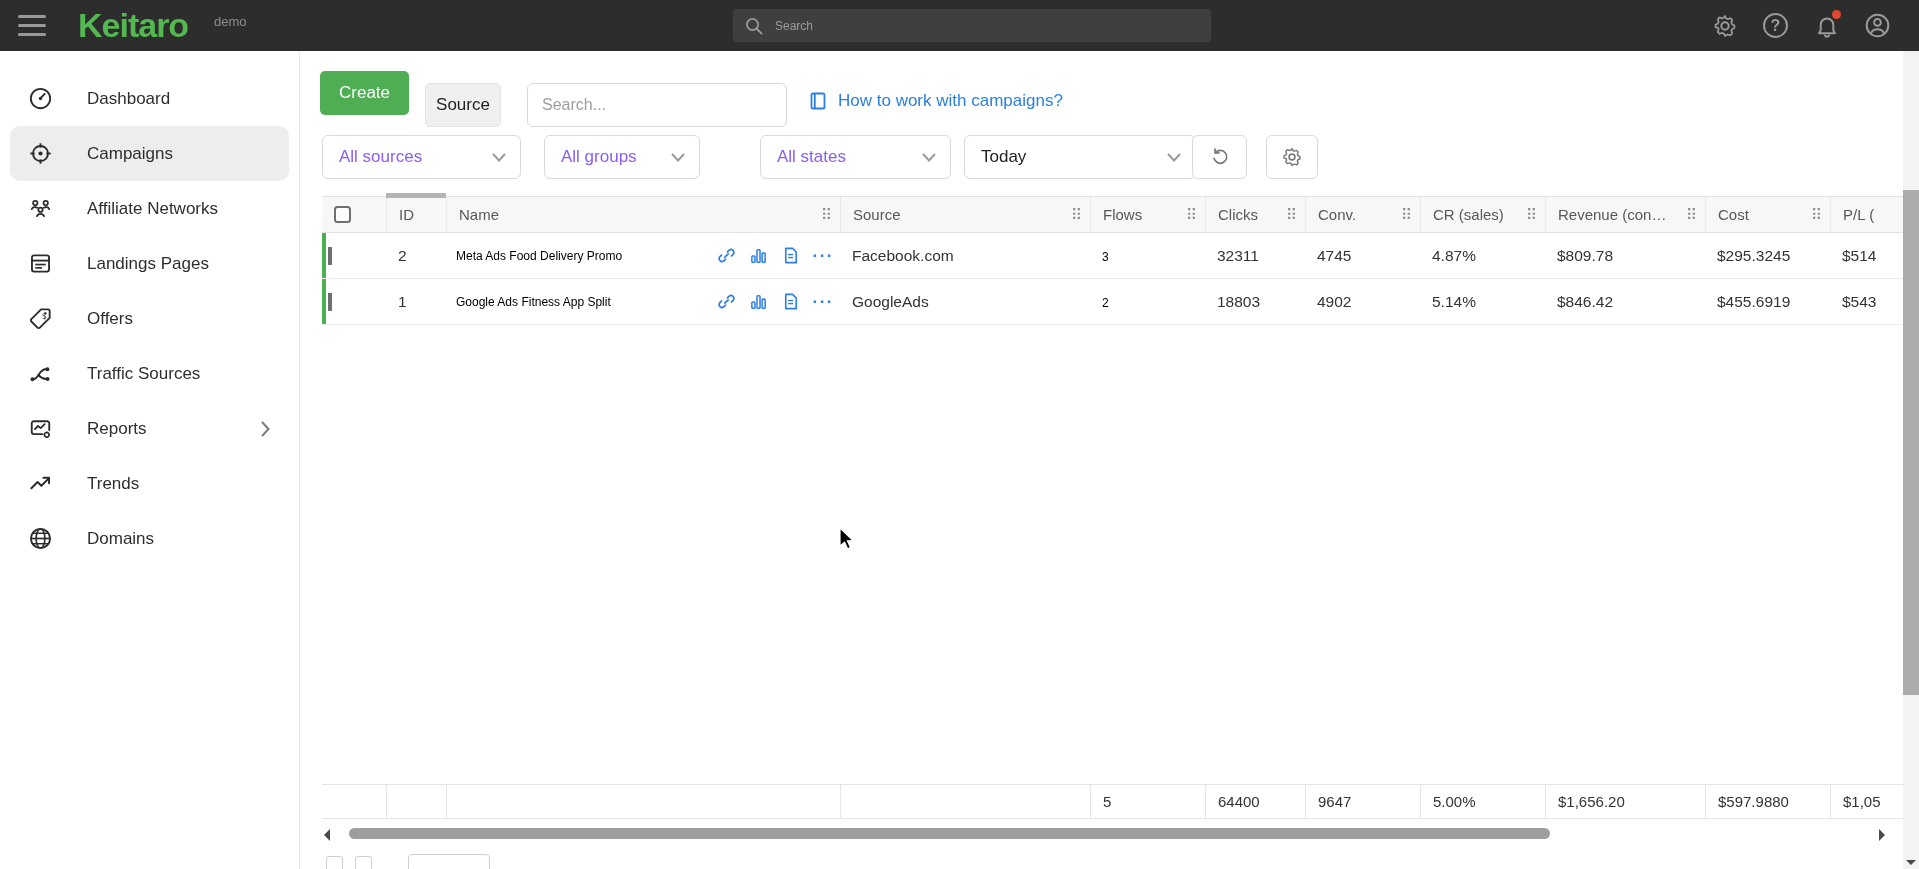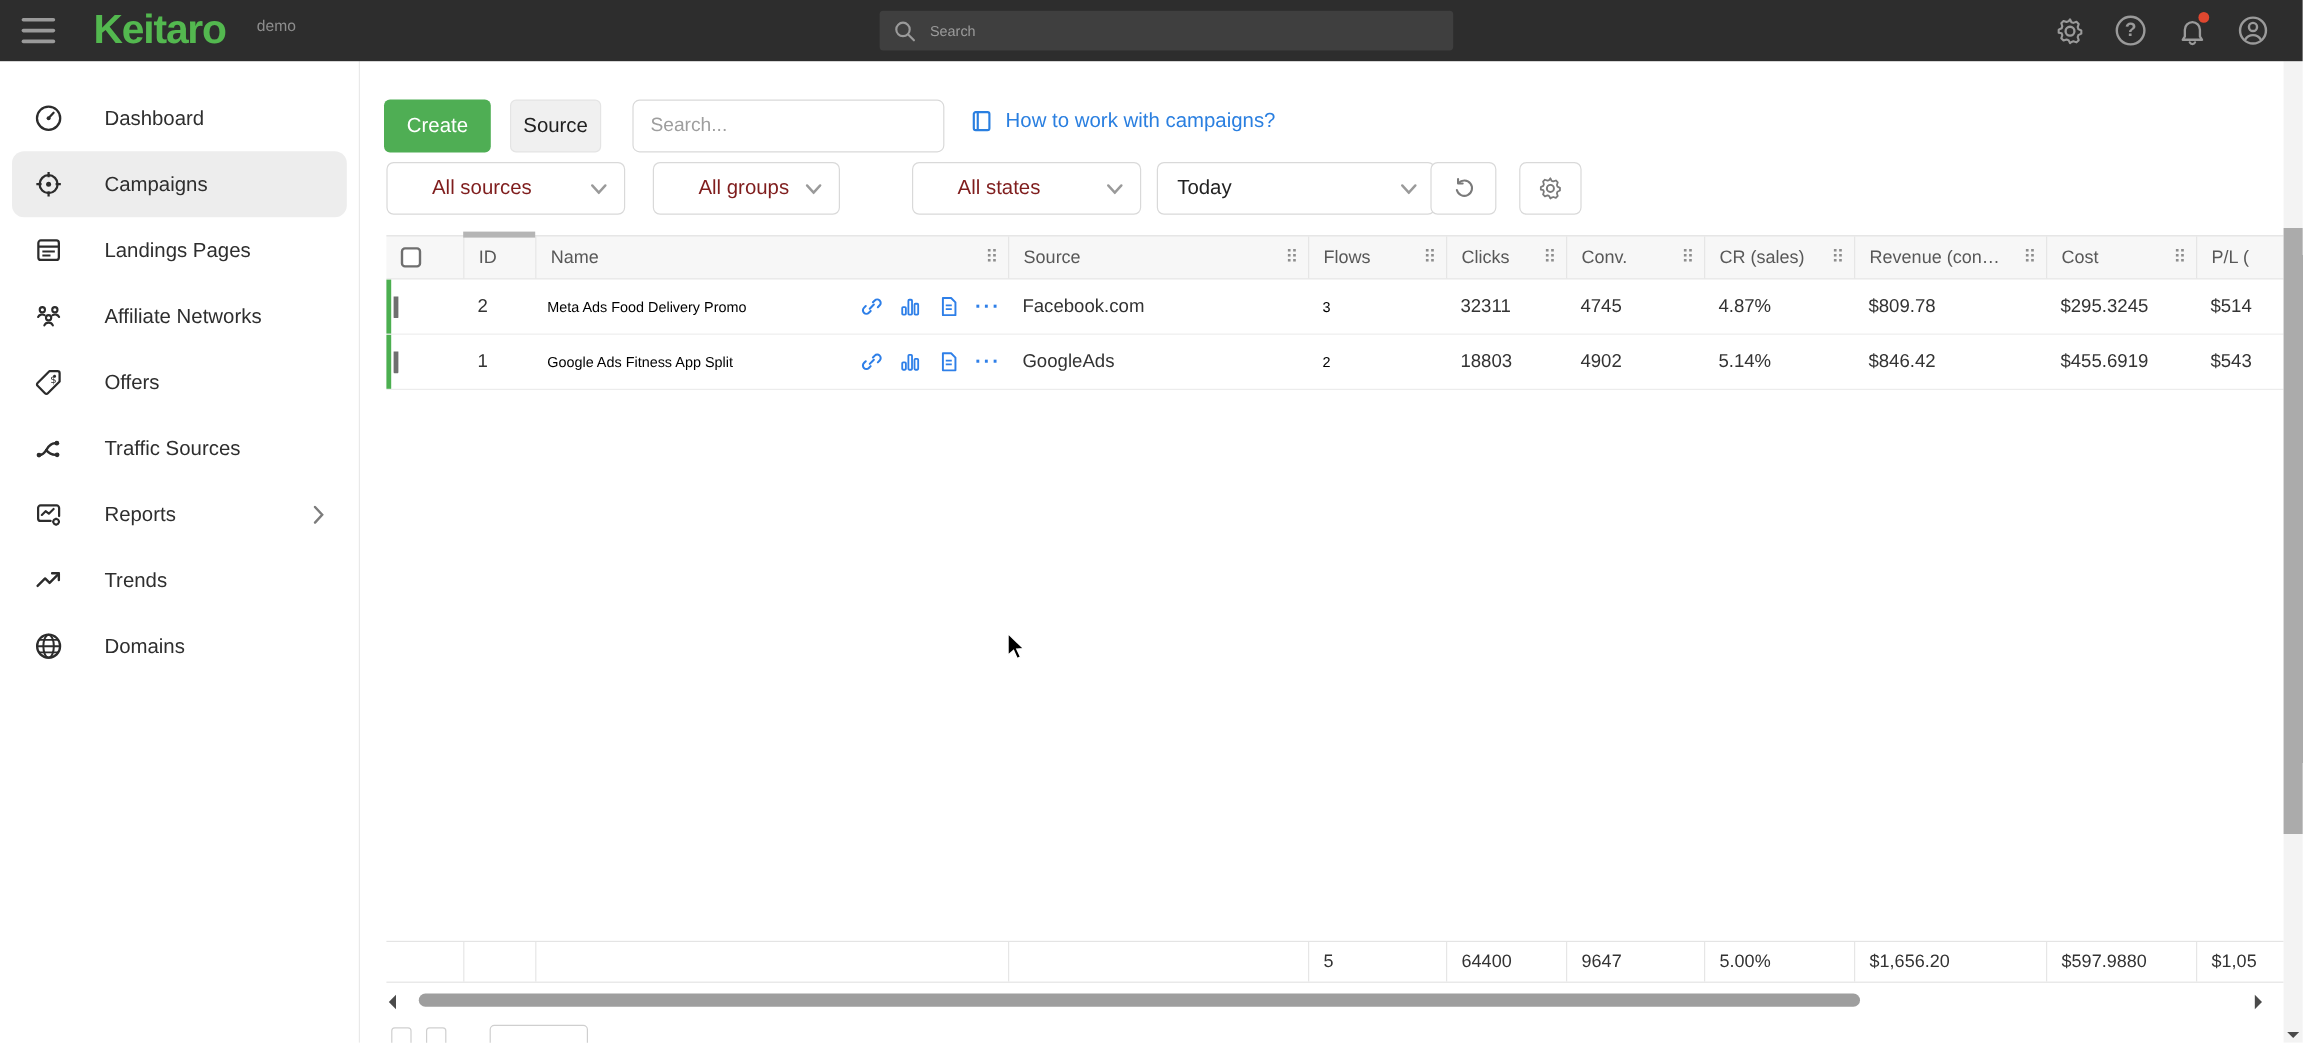--- a/index.html
+++ b/index.html
@@ -25,29 +25,29 @@
   .sidebar { position:absolute; left:0; top:51px; width:300px; height:818px; background:#fff; border-right:1px solid #e9e9e9; z-index:20; padding-top:20px; }
   .nav-item { height:55px; margin:0 10px; display:flex; align-items:center; padding-left:18px; gap:34px; border-radius:10px; cursor:pointer; color:#2e2e2e; font-size:17px; position:relative; }
   .nav-item.active { background:#ededed; }
   .nav-item .ic { width:25px; height:25px; color:#2c2c2c; flex:0 0 auto; }
   .nav-chevron { position:absolute; right:18px; color:#7c7c7c; width:10px; height:16px; }
 
   
   .main { position:absolute; left:300px; top:51px; width:1603px; height:818px; background:#fff; }
 
   .btn { display:inline-flex; align-items:center; justify-content:center; font-size:17px; border-radius:5px; cursor:pointer; font-family:inherit; }
-  .btn-create { position:absolute; left:20px; top:32px; width:89px; height:44px; background:#4fae54; color:#fff; border:0; }
+  .btn-create { position:absolute; left:20px; top:20px; width:89px; height:44px; background:#4fae54; color:#fff; border:0; }
   .btn-groups { position:absolute; left:125px; top:32px; width:76px; height:44px; background:#f0f0f0; color:#222; border:1px solid #e4e4e4; }
   .search-box { position:absolute; left:227px; top:32px; width:260px; height:44px; border:1px solid #d9d9d9; border-radius:6px; padding:0 14px; font-size:16px; color:#333; outline:0; font-family:inherit; }
   .search-box::placeholder { color:#9e9e9e; }
   .help-link { position:absolute; left:508px; top:40px; display:flex; align-items:center; gap:10px; color:#2a7fe0; font-size:17px; cursor:pointer; text-decoration:none; }
   .help-link .ic { width:20px; height:20px; }
 
   .dropdown { position:absolute; top:84px; height:44px; border:1px solid #d9d9d9; border-radius:6px; background:#fff; display:flex; align-items:center; justify-content:space-between; padding:0 14px 0 16px; font-size:17px; cursor:pointer; }
-  .dd-muted { color:#7f1d1d;margin-left:21px; }
+  .dd-muted { color:#8b5cf6; }
   .dd-dark { color:#222; }
   .chev { width:14px; height:9px; color:#9a9a9a; flex:0 0 auto; margin-left:10px; }
   .iconbtn { position:absolute; top:84px; height:44px; border:1px solid #d9d9d9; border-radius:6px; background:#fff; display:flex; align-items:center; justify-content:center; color:#7a7a7a; cursor:pointer; }
 
   
   .tbl { position:absolute; left:22px; top:145px; width:1581px; }
   .grid { display:grid; grid-template-columns:36px 28px 60px 394px 250px 115px 100px 115px 125px 160px 125px 73px; align-items:center; }
   .thead { height:37px; background:#f7f7f7; border-top:1px solid #e2e2e2; border-bottom:1px solid #e2e2e2; position:relative; }
   .th { height:100%; display:flex; align-items:center; justify-content:space-between; font-size:15px; color:#585858; padding:0 6px 0 12px; overflow:hidden; white-space:nowrap; }
   .th.bl, .tf.bl { border-left:1px solid #e6e6e6; }
@@ -149,37 +149,37 @@
         <circle cx="12" cy="12" r="2" fill="currentColor"></circle>
         <line x1="12" y1="2.2" x2="12" y2="6.4" stroke="currentColor" stroke-width="1.8"></line>
         <line x1="12" y1="17.6" x2="12" y2="21.8" stroke="currentColor" stroke-width="1.8"></line>
         <line x1="2.2" y1="12" x2="6.4" y2="12" stroke="currentColor" stroke-width="1.8"></line>
         <line x1="17.6" y1="12" x2="21.8" y2="12" stroke="currentColor" stroke-width="1.8"></line>
       </svg>
     <span>Campaigns</span>
   </div>
   <div class="nav-item">
     <svg class="ic" viewBox="0 0 24 24">
-        <rect x="3.8" y="4.2" width="16.4" height="15.6" rx="2" fill="none" stroke="currentColor" stroke-width="1.8"></rect>
-        <line x1="3.8" y1="9.2" x2="20.2" y2="9.2" stroke="currentColor" stroke-width="1.8"></line>
-        <line x1="7" y1="13" x2="17" y2="13" stroke="currentColor" stroke-width="1.6"></line>
-        <line x1="7" y1="16.2" x2="13.5" y2="16.2" stroke="currentColor" stroke-width="1.6"></line>
-      </svg>
-    <span>Landings Pages</span>
-  </div>
-  <div class="nav-item">
-    <svg class="ic" viewBox="0 0 24 24">
         <circle cx="7" cy="6.8" r="2.1" fill="none" stroke="currentColor" stroke-width="1.7"></circle>
         <circle cx="17" cy="6.8" r="2.1" fill="none" stroke="currentColor" stroke-width="1.7"></circle>
         <circle cx="12" cy="13.2" r="2.1" fill="none" stroke="currentColor" stroke-width="1.7"></circle>
         <path d="M3.6 12.6a3.6 3.6 0 0 1 5.2-1.4" fill="none" stroke="currentColor" stroke-width="1.7" stroke-linecap="round"></path>
         <path d="M15.2 11.2a3.6 3.6 0 0 1 5.2 1.4" fill="none" stroke="currentColor" stroke-width="1.7" stroke-linecap="round"></path>
         <path d="M8.6 19.4a3.7 3.7 0 0 1 6.8 0" fill="none" stroke="currentColor" stroke-width="1.7" stroke-linecap="round"></path>
       </svg>
     <span>Affiliate Networks</span>
+  </div>
+  <div class="nav-item">
+    <svg class="ic" viewBox="0 0 24 24">
+        <rect x="3.8" y="4.2" width="16.4" height="15.6" rx="2" fill="none" stroke="currentColor" stroke-width="1.8"></rect>
+        <line x1="3.8" y1="9.2" x2="20.2" y2="9.2" stroke="currentColor" stroke-width="1.8"></line>
+        <line x1="7" y1="13" x2="17" y2="13" stroke="currentColor" stroke-width="1.6"></line>
+        <line x1="7" y1="16.2" x2="13.5" y2="16.2" stroke="currentColor" stroke-width="1.6"></line>
+      </svg>
+    <span>Landings Pages</span>
   </div>
   <div class="nav-item">
     <svg class="ic" viewBox="0 0 24 24">
         <path d="M12.6 3.2h6.6a1.6 1.6 0 0 1 1.6 1.6v6.6l-9.4 9.4a1.6 1.6 0 0 1-2.3 0l-5.9-5.9a1.6 1.6 0 0 1 0-2.3l9.4-9.4z" fill="none" stroke="currentColor" stroke-width="1.8" stroke-linejoin="round"></path>
         <text x="13.3" y="12.3" font-size="8" fill="currentColor" font-family="'DejaVu Sans',sans-serif" transform="rotate(0)">$</text>
         <circle cx="16.8" cy="7.2" r="1.1" fill="currentColor"></circle>
       </svg>
     <span>Offers</span>
   </div>
   <div class="nav-item">

